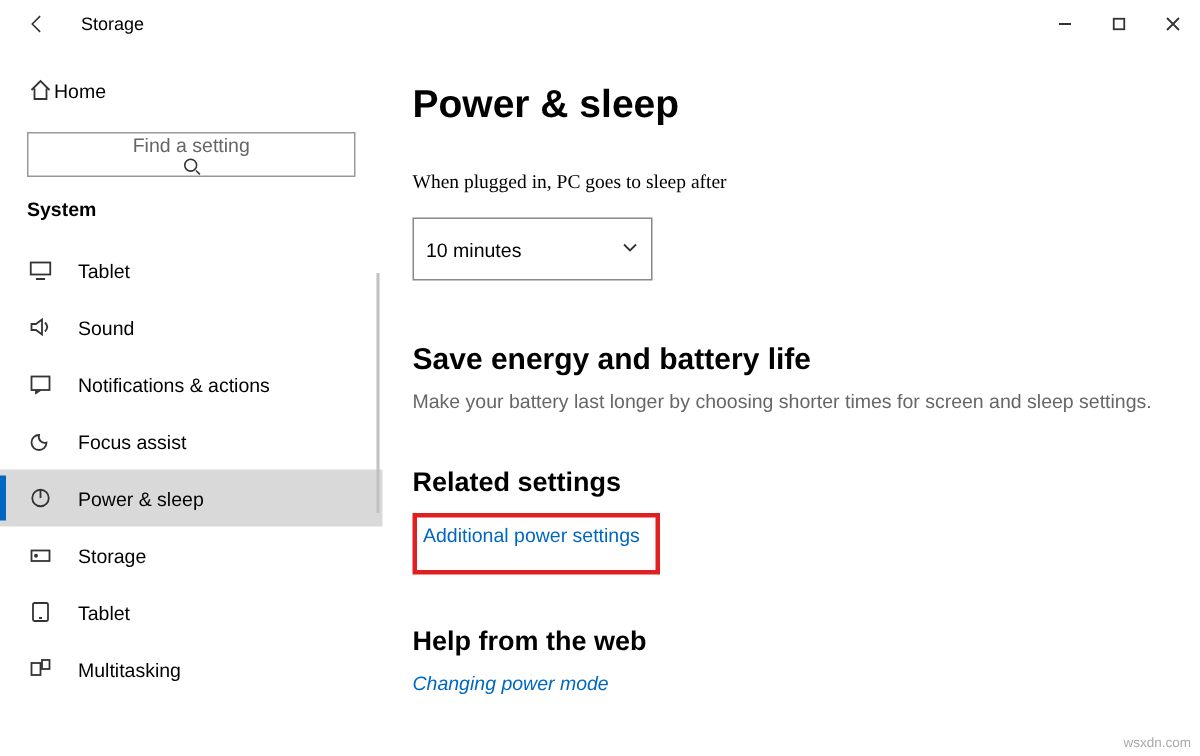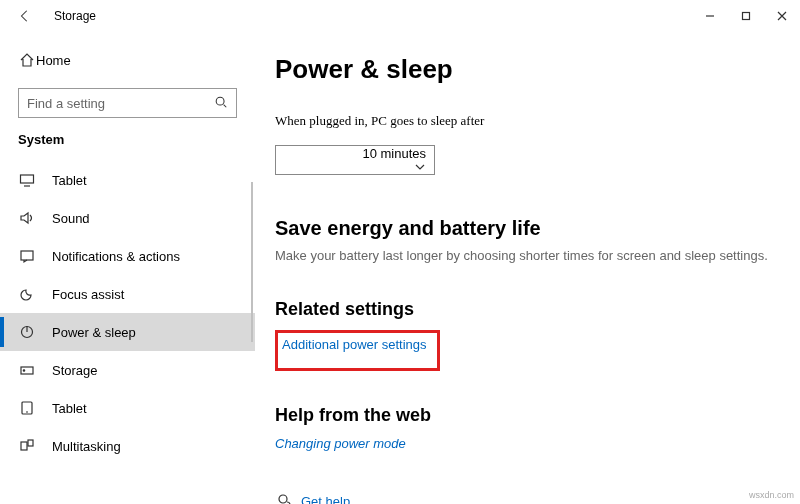--- a/index.html
+++ b/index.html
@@ -57,20 +57,21 @@
   .searchbox {
     margin: 10px 18px 14px 18px;
     height: 30px;
     border: 1px solid #999;
     background: #fff;
     display: flex;
     align-items: center;
     padding: 0 8px 0 8px;
     font-size: 13px;
     color: #666;
+    flex-direction: column;
   }
   .searchbox span:first-child { flex: 1; }
   .section-label {
     padding: 0 18px 14px 18px;
     font-weight: 600;
     font-size: 13px;
   }
   .navlist { }
   .navitem {
     display: flex;
@@ -97,28 +98,27 @@
     background: #c0c0c0;
   }
   .main {
     flex: 1;
     padding: 22px 0 0 20px;
     overflow: hidden;
   }
   h1 { font-size: 26px; font-weight: 600; margin-bottom: 28px; }
   .label { font-size: 13px; margin-bottom: 16px; font-family: Liberation Serif, serif; }
   .select {
-    width: 160px; height: 30px;
+    width: 160px; height: 42px;
     border: 1px solid #888;
-    display: flex; align-items: flex-end;
+    display: flex; align-items: center;
     padding: 0 8px;
     font-size: 13px;
     justify-content: space-between;
     margin-bottom: 42px;
-    flex-direction: column;
   }
   h2 { font-size: 20px; font-weight: 600; margin-bottom: 8px; }
   .subtext { font-size: 13px; color: #666; margin-bottom: 36px; }
   .link { color: #0067c0; font-size: 13px; }
   .highlighted-link {
     border: 3px solid #e02020;
     padding: 4px 10px 16px 4px;
     display: inline-block;
     margin-bottom: 34px;
   }

